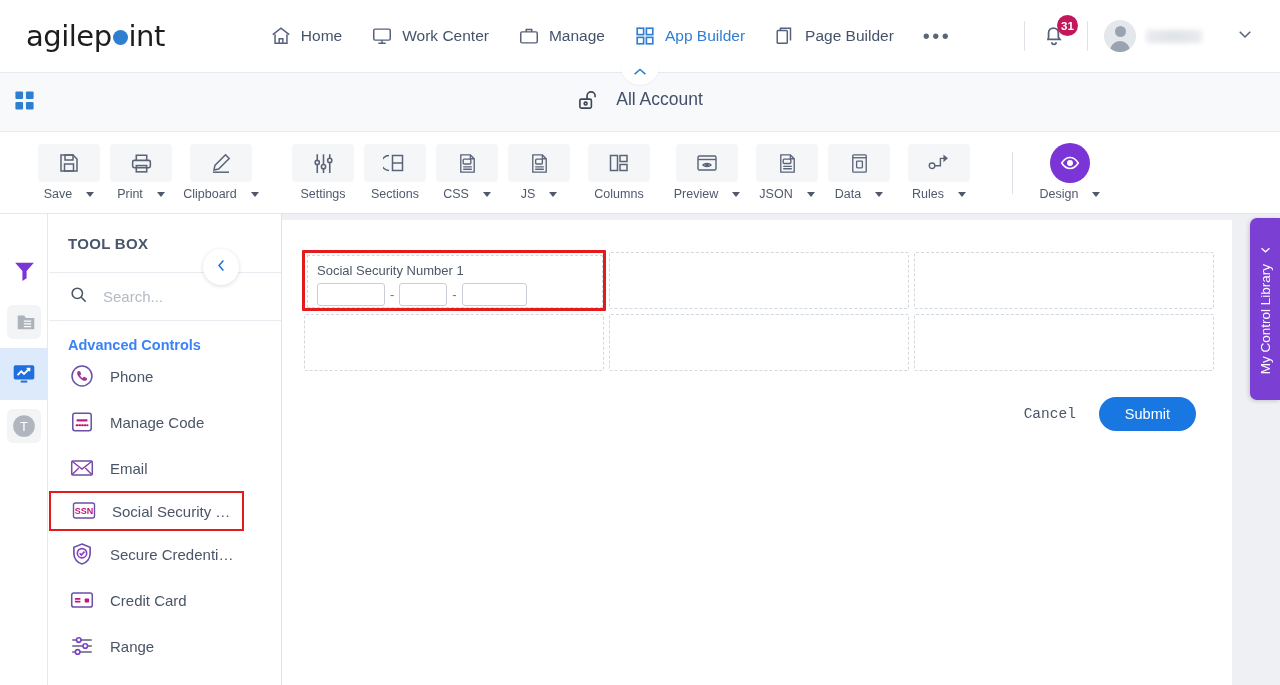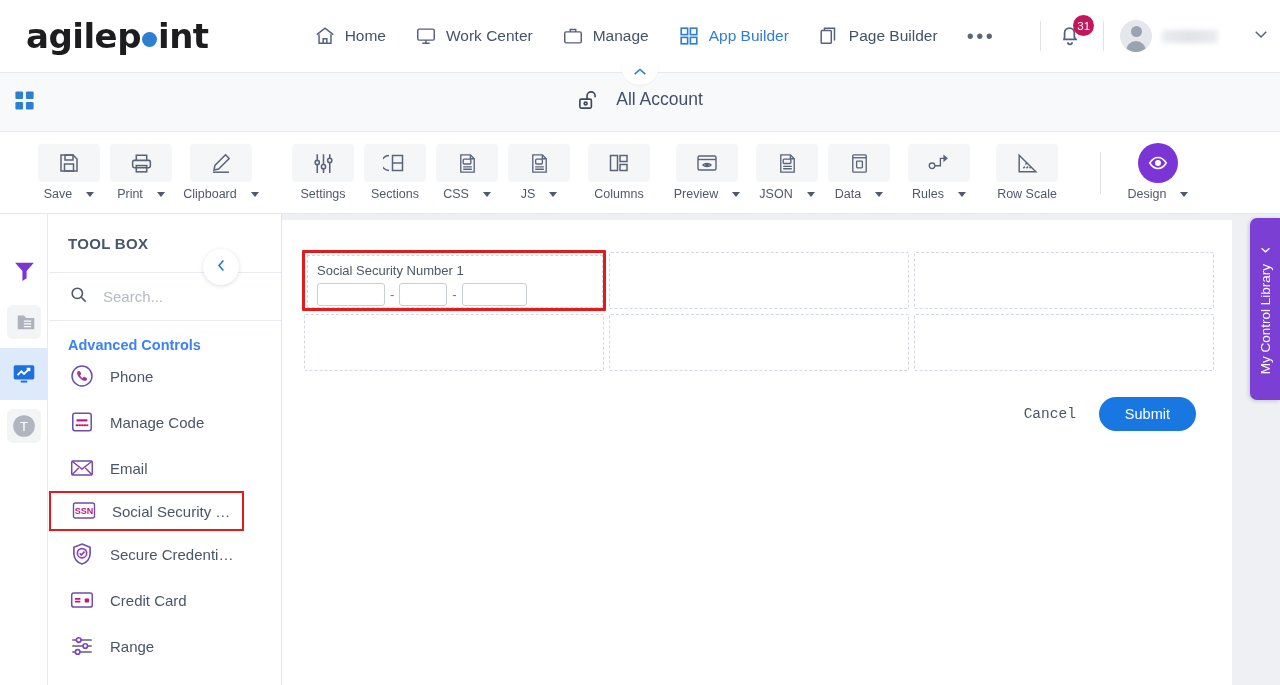--- a/index.html
+++ b/index.html
@@ -13,23 +13,23 @@
   }
   
   #topnav {
     position: absolute; left: 0; top: 0; width: 1280px; height: 73px;
     background: #ffffff;
     border-bottom: 1px solid #e6e9ee;
     display: flex; align-items: center;
   }
   #logo {
     margin-left: 26px;
-    font-size: 34px; letter-spacing: -0.5px;
+    font-size: 29px; letter-spacing: -0.5px;
     font-family: "DejaVu Sans", sans-serif;
-    color: #1d1d1f; font-weight: 700;
+    color: #1d1d1f; font-weight: 400;
     display: flex; align-items: baseline;
   }
   .logo-dot {
     display:inline-block; width: 15px; height: 15px; border-radius: 50%;
     background: #2f7fd1; margin: 0 1px; position: relative; top: -1px;
   }
   #mainmenu { display: flex; align-items: center; margin-left: 105px; }
   .menu-item {
     display: flex; align-items: center; gap: 9px;
     margin-right: 29px; font-size: 15.5px; color: #45536a; cursor: pointer;
@@ -37,21 +37,21 @@
   }
   .menu-item.active { color: #2f7fd1; }
   .menu-icon { width: 22px; height: 22px; display: block; }
   .dots { letter-spacing: 2.5px; font-size: 20px; color: #5a6676; line-height: 10px; }
   #navright { margin-left: auto; display: flex; align-items: center; }
   .vdiv { width: 1px; height: 30px; background: #dfe3e9; margin: 0 16px; }
   #bell-wrap { position: relative; width: 30px; height: 30px; cursor: pointer; }
   #bell-badge {
     position: absolute; right: -7px; top: -6px;
     min-width: 21px; height: 21px; border-radius: 11px;
-    background: #c2185b; color: #fff; font-size: 11.5px; font-weight: normal;
+    background: #c2185b; color: #fff; font-size: 11.5px; font-weight: bold;
     display: flex; align-items: center; justify-content: center; padding: 0 4px;
   }
   #avatar {
     width: 32px; height: 32px; border-radius: 50%; background: #e4e7ec;
     display: flex; align-items: flex-end; justify-content: center; overflow: hidden;
   }
   .av-head { width: 11px; height: 11px; border-radius: 50%; background: #9aa3b0; position: absolute; margin-bottom: 15px; }
   .av-body { width: 20px; height: 11px; border-radius: 10px 10px 0 0; background: #9aa3b0; }
   #uname {
     width: 56px; height: 13px; margin-left: 10px; border-radius: 2px;
@@ -515,31 +515,20 @@
           <path d="M9.5 15h6V7h6"></path>
           <path d="M19.5 4.5L22.5 7l-3 2.5z" fill="#5a6477"></path>
       </svg>
     </div>
     <div class="tool-lbl">
         <span>Rules</span>
         <i class="caret-s"></i>
       </div>
   </div>
 
-  <div class="tool wide">
-    <div class="tool-ico">
-      <svg width="25" height="25" viewBox="0 0 24 24" fill="none" stroke="#5a6477" stroke-width="1.4">
-        <path d="M4 20h16L4 4z"></path>
-          <path d="M8 16.5l1.5-1.5M11 16.5l1.5-1.5M14 16.5l1.5-1.5M10 13l1.5-1.5"></path>
-      </svg>
-    </div>
-    <div class="tool-lbl">
-        <span>Row Scale</span>
-      </div>
-  </div>
 
   <div class="rib-div"></div>
 
   <div class="tool nobg">
     <div class="tool-ico" style="background:transparent">
       <div id="design-ico">
         <svg width="22" height="22" viewBox="0 0 24 24" fill="none" stroke="#ffffff" stroke-width="1.7">
           <path d="M3 12c2.5-4 6-6 9-6s6.5 2 9 6c-2.5 4-6 6-9 6s-6.5-2-9-6z"></path>
             <circle cx="12" cy="12" r="2.4" fill="#fff"></circle>
         </svg>

